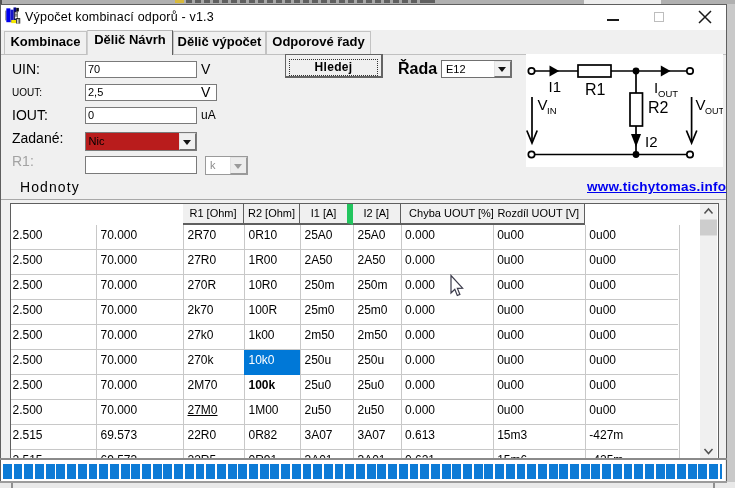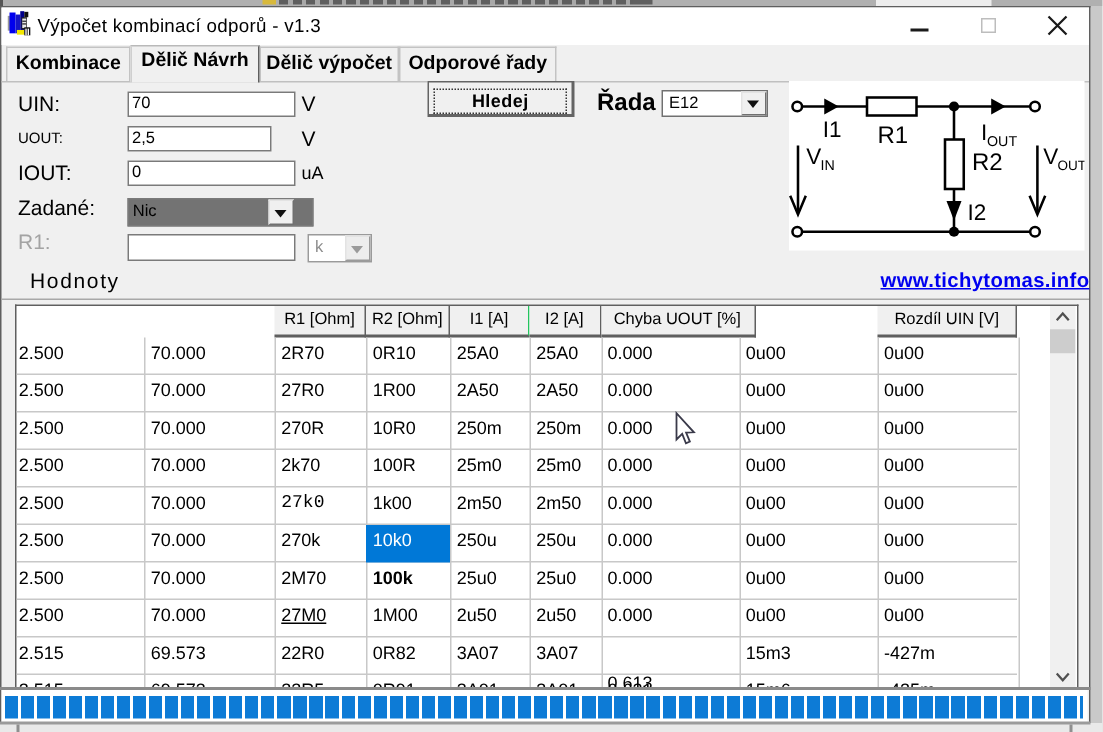--- a/index.html
+++ b/index.html
@@ -45,27 +45,27 @@
 <div class="a" style="left:266px;top:31px;width:105px;height:22.5px;background:#f0f0f0;border:1px solid #c3c3c3;border-bottom:none;font-weight:bold;font-size:13px;text-align:center;line-height:19px">Odporové řady</div>
 <div class="a" style="left:87px;top:29.5px;width:86px;height:25px;background:#f0f0f0;border-top:1px solid #b9b9b9;border-left:1px solid #cfcfcf;border-right:1.5px solid #5f5f5f;font-weight:bold;font-size:13px;text-align:center;line-height:18px">Dělič Návrh</div>
 
 <div class="a" style="left:12px;top:61px;font-size:14px;line-height:17px">UIN:</div>
 <div class="a" style="left:12px;top:84px;font-size:10px;line-height:17px">UOUT:</div>
 <div class="a" style="left:12px;top:107px;font-size:14px;line-height:17px">IOUT:</div>
 <div class="a" style="left:12px;top:130px;font-size:14px;line-height:17px">Zadané:</div>
 <div class="a" style="left:12px;top:153px;font-size:14px;line-height:17px;color:#a3a3a3">R1:</div>
 
 <div class="a" style="left:85px;top:61px;width:112px;height:17px;background:#fff;border:1px solid #7a7a7a;font-size:11px;line-height:15px;padding-left:2px">70</div>
-<div class="a" style="left:85px;top:84px;width:96px;height:17px;background:#fff;border:1px solid #7a7a7a;font-size:11px;line-height:15px;padding-left:2px">2,5</div>
+<div class="a" style="left:85px;top:84px;width:132px;height:17px;background:#fff;border:1px solid #7a7a7a;font-size:11px;line-height:15px;padding-left:2px">2,5</div>
 <div class="a" style="left:85px;top:107px;width:112px;height:17px;background:#fff;border:1px solid #7a7a7a;font-size:11px;line-height:15px;padding-left:2px">0</div>
 <div class="a" style="left:201px;top:61px;font-size:14px;line-height:17px">V</div>
 <div class="a" style="left:201px;top:84px;font-size:14px;line-height:17px">V</div>
 <div class="a" style="left:201px;top:107px;font-size:12px;line-height:17px">uA</div>
 
-<div class="a" style="left:85px;top:132px;width:124px;height:19px;background:#737373;border:1px solid #7a7a7a;font-size:11px;line-height:17px;padding-left:2.5px">Nic</div>
+<div class="a" style="left:85px;top:132px;width:112px;height:19px;background:#b91c1c;border:1px solid #7a7a7a;font-size:11px;line-height:17px;padding-left:2.5px">Nic</div>
 <div class="a" style="left:179px;top:133px;width:17px;height:17px;background:#f0f0f0;border-top:1px solid #e3e3e3;border-left:1px solid #e3e3e3;border-right:1px solid #707070;border-bottom:1px solid #707070"></div>
 <div class="a" style="left:183px;top:139.5px;width:0;height:0;border-left:4.5px solid transparent;border-right:4.5px solid transparent;border-top:5px solid #111"></div>
 
 <div class="a" style="left:85px;top:156px;width:112px;height:17.5px;background:#fff;border:1px solid #7a7a7a"></div>
 <div class="a" style="left:205px;top:156px;width:43px;height:18.5px;background:#fff;border:1px solid #9a9a9a;font-size:11px;line-height:17px;padding-left:4px;color:#8c8c8c">k</div>
 <div class="a" style="left:230px;top:157px;width:17px;height:16.5px;background:#ededed;border-top:1px solid #e3e3e3;border-left:1px solid #e3e3e3;border-right:1px solid #9a9a9a;border-bottom:1px solid #9a9a9a"></div>
 <div class="a" style="left:234px;top:163.5px;width:0;height:0;border-left:4.5px solid transparent;border-right:4.5px solid transparent;border-top:5px solid #9a9a9a"></div>
 
 <div class="a" style="left:285px;top:54px;width:98px;height:24px;background:#f0f0f0;border:1px solid #646464;border-right-width:2px;border-bottom-width:2px"></div>
 <div class="a" style="left:289px;top:58.5px;width:89px;height:17px;border:1px dotted #333;font-weight:bold;font-size:12px;letter-spacing:0.3px;text-align:center;line-height:15px">Hledej</div>
@@ -115,24 +115,24 @@
   </g>
 </svg>
 
 <div class="a" style="left:20px;top:180px;font-weight:normal;font-size:14px;letter-spacing:1.1px;line-height:14px">Hodnoty</div>
 <div class="a" style="left:1px;top:198.5px;width:725px;height:1px;background:#a8a8a8"></div>
 <div class="a" style="left:587px;top:179px;font-weight:bold;font-size:13.5px;letter-spacing:0.25px;line-height:15px;color:#0000f0;text-decoration:underline">www.tichytomas.info</div>
 
 <div id="tbl" class="a" style="left:10px;top:203px;width:709px;height:255px;background:#fff;border:1px solid #5f5f5f;border-bottom:none;overflow:hidden">
     <div class="a" style="left:172px;top:0;width:61px;height:21px;background:#f0f0f0;border-right:1px solid #5f5f5f;border-bottom:2px solid #5f5f5f;font-size:11px;text-align:center;line-height:18px">R1 [Ohm]</div>
     <div class="a" style="left:233px;top:0;width:56px;height:21px;background:#f0f0f0;border-right:1px solid #5f5f5f;border-bottom:2px solid #5f5f5f;font-size:11px;text-align:center;line-height:18px">R2 [Ohm]</div>
-    <div class="a" style="left:289px;top:0;width:53px;height:21px;background:#f0f0f0;border-right:1px solid #22c55e;border-bottom:2px solid #5f5f5f;font-size:11px;text-align:center;line-height:18px">I1 [A]</div>
+    <div class="a" style="left:289px;top:0;width:53px;height:21px;background:#f0f0f0;border-right:6px solid #22c55e;border-bottom:2px solid #5f5f5f;font-size:11px;text-align:center;line-height:18px">I1 [A]</div>
     <div class="a" style="left:342px;top:0;width:47.5px;height:21px;background:#f0f0f0;border-right:1px solid #5f5f5f;border-bottom:2px solid #5f5f5f;font-size:11px;text-align:center;line-height:18px">I2 [A]</div>
     <div class="a" style="left:389.5px;top:0;width:103px;height:21px;background:#f0f0f0;border-right:1px solid #5f5f5f;border-bottom:2px solid #5f5f5f;font-size:11px;text-align:center;line-height:18px">Chyba UOUT [%]</div>
-    <div class="a" style="left:573.8px;top:0;width:93.70000000000005px;height:21px;background:#f0f0f0;border-right:1px solid #5f5f5f;border-bottom:2px solid #5f5f5f;font-size:11px;text-align:center;line-height:18px">Rozdíl UIN [V]</div>
+    <div class="a" style="left:481.7px;top:0;width:92.09999999999997px;height:21px;background:#f0f0f0;border-right:1px solid #5f5f5f;border-bottom:2px solid #5f5f5f;font-size:11px;text-align:center;line-height:18px">Rozdíl UOUT [V]</div>
     <div class="a" style="left:85px;top:21px;width:1px;height:233px;background:#c8c8c8"></div>
     <div class="a" style="left:172px;top:21px;width:1px;height:233px;background:#c8c8c8"></div>
     <div class="a" style="left:233px;top:21px;width:1px;height:233px;background:#c8c8c8"></div>
     <div class="a" style="left:289px;top:21px;width:1px;height:233px;background:#c8c8c8"></div>
     <div class="a" style="left:342px;top:21px;width:1px;height:233px;background:#c8c8c8"></div>
     <div class="a" style="left:389.5px;top:21px;width:1px;height:233px;background:#c8c8c8"></div>
     <div class="a" style="left:481.7px;top:21px;width:1px;height:233px;background:#c8c8c8"></div>
     <div class="a" style="left:573.8px;top:21px;width:1px;height:233px;background:#c8c8c8"></div>
     <div class="a" style="left:667.5px;top:21px;width:1px;height:233px;background:#c8c8c8"></div>
     <div class="a" style="left:0;top:45px;width:667px;height:1px;background:#c8c8c8"></div>
@@ -171,21 +171,21 @@
     <div class="a" style="left:176.5px;top:99.5px;font-size:12px;line-height:13px;">2k70</div>
     <div class="a" style="left:237.5px;top:99.5px;font-size:12px;line-height:13px;">100R</div>
     <div class="a" style="left:293.5px;top:99.5px;font-size:12px;line-height:13px;">25m0</div>
     <div class="a" style="left:346.5px;top:99.5px;font-size:12px;line-height:13px;">25m0</div>
     <div class="a" style="left:394px;top:99.5px;font-size:12px;line-height:13px;">0.000</div>
     <div class="a" style="left:486.2px;top:99.5px;font-size:12px;line-height:13px;">0u00</div>
     <div class="a" style="left:578.3px;top:99.5px;font-size:12px;line-height:13px;">0u00</div>
     <div class="a" style="left:0;top:145px;width:667px;height:1px;background:#c8c8c8"></div>
     <div class="a" style="left:1.5px;top:124.5px;font-size:12px;line-height:13px;">2.500</div>
     <div class="a" style="left:89.5px;top:124.5px;font-size:12px;line-height:13px;">70.000</div>
-    <div class="a" style="left:176.5px;top:124.5px;font-size:12px;line-height:13px;font-family:Liberation Mono, monospace;">27k0</div>
+    <div class="a" style="left:176.5px;top:124.5px;font-size:12px;line-height:13px;">27k0</div>
     <div class="a" style="left:237.5px;top:124.5px;font-size:12px;line-height:13px;">1k00</div>
     <div class="a" style="left:293.5px;top:124.5px;font-size:12px;line-height:13px;">2m50</div>
     <div class="a" style="left:346.5px;top:124.5px;font-size:12px;line-height:13px;">2m50</div>
     <div class="a" style="left:394px;top:124.5px;font-size:12px;line-height:13px;">0.000</div>
     <div class="a" style="left:486.2px;top:124.5px;font-size:12px;line-height:13px;">0u00</div>
     <div class="a" style="left:578.3px;top:124.5px;font-size:12px;line-height:13px;">0u00</div>
     <div class="a" style="left:0;top:170px;width:667px;height:1px;background:#c8c8c8"></div>
     <div class="a" style="left:1.5px;top:149.5px;font-size:12px;line-height:13px;">2.500</div>
     <div class="a" style="left:89.5px;top:149.5px;font-size:12px;line-height:13px;">70.000</div>
     <div class="a" style="left:176.5px;top:149.5px;font-size:12px;line-height:13px;">270k</div>
@@ -216,21 +216,21 @@
     <div class="a" style="left:394px;top:199.5px;font-size:12px;line-height:13px;">0.000</div>
     <div class="a" style="left:486.2px;top:199.5px;font-size:12px;line-height:13px;">0u00</div>
     <div class="a" style="left:578.3px;top:199.5px;font-size:12px;line-height:13px;">0u00</div>
     <div class="a" style="left:0;top:245px;width:667px;height:1px;background:#c8c8c8"></div>
     <div class="a" style="left:1.5px;top:224.5px;font-size:12px;line-height:13px;">2.515</div>
     <div class="a" style="left:89.5px;top:224.5px;font-size:12px;line-height:13px;">69.573</div>
     <div class="a" style="left:176.5px;top:224.5px;font-size:12px;line-height:13px;">22R0</div>
     <div class="a" style="left:237.5px;top:224.5px;font-size:12px;line-height:13px;">0R82</div>
     <div class="a" style="left:293.5px;top:224.5px;font-size:12px;line-height:13px;">3A07</div>
     <div class="a" style="left:346.5px;top:224.5px;font-size:12px;line-height:13px;">3A07</div>
-    <div class="a" style="left:394px;top:224.5px;font-size:12px;line-height:13px;margin-top:20px;">0.613</div>
+    <div class="a" style="left:394px;top:224.5px;font-size:12px;line-height:13px;">0.613</div>
     <div class="a" style="left:486.2px;top:224.5px;font-size:12px;line-height:13px;">15m3</div>
     <div class="a" style="left:578.3px;top:224.5px;font-size:12px;line-height:13px;">-427m</div>
     <div class="a" style="left:1.5px;top:249.5px;font-size:12px;line-height:13px;">2.515</div>
     <div class="a" style="left:89.5px;top:249.5px;font-size:12px;line-height:13px;">69.573</div>
     <div class="a" style="left:176.5px;top:249.5px;font-size:12px;line-height:13px;">22R5</div>
     <div class="a" style="left:237.5px;top:249.5px;font-size:12px;line-height:13px;">0R91</div>
     <div class="a" style="left:293.5px;top:249.5px;font-size:12px;line-height:13px;">3A01</div>
     <div class="a" style="left:346.5px;top:249.5px;font-size:12px;line-height:13px;">3A01</div>
     <div class="a" style="left:394px;top:249.5px;font-size:12px;line-height:13px;">0.621</div>
     <div class="a" style="left:486.2px;top:249.5px;font-size:12px;line-height:13px;">15m6</div>

